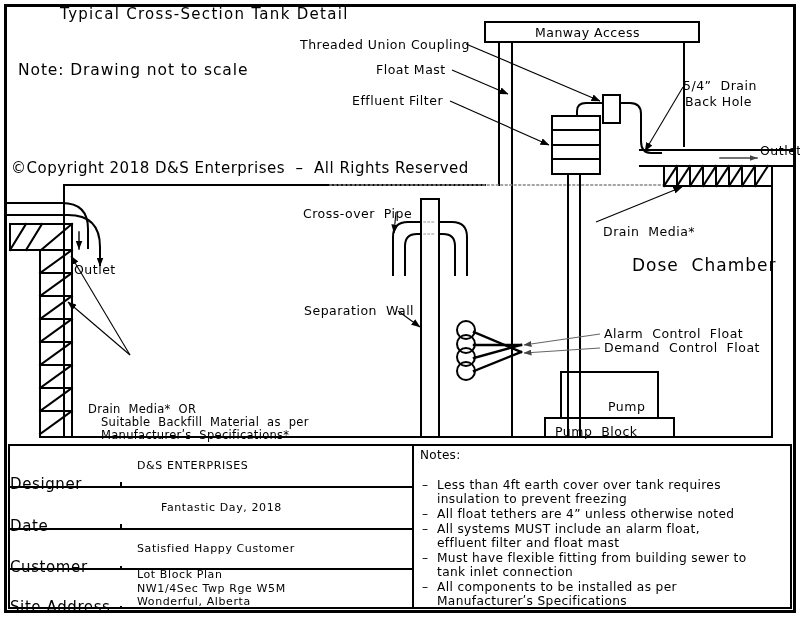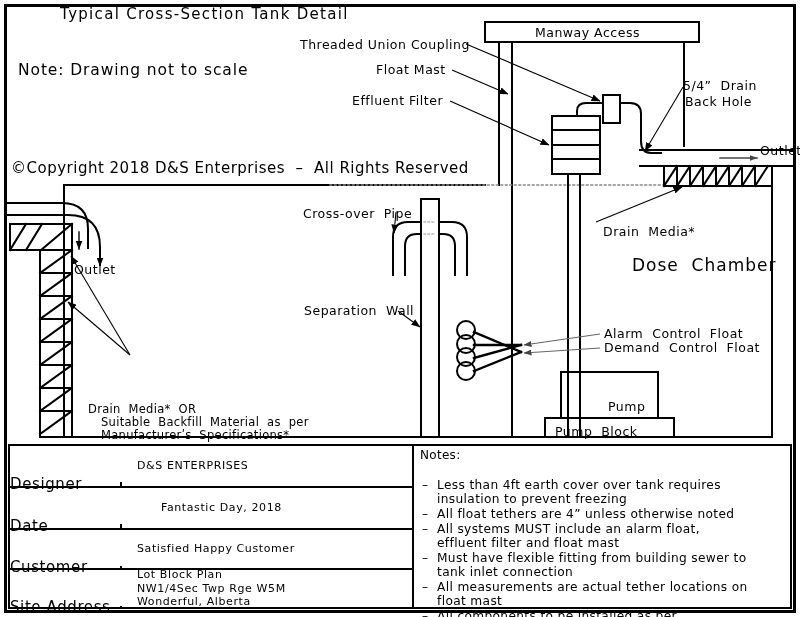--- a/index.html
+++ b/index.html
@@ -356,20 +356,18 @@
     <div id="tb-right">
       <div id="notes-title">Notes:</div>
       <ul id="notes-list">
         <li>Less  than  4ft  earth  cover  over  tank  requires
 insulation  to  prevent  freezing</li>
         <li>All  float  tethers  are  4ˮ  unless  otherwise  noted</li>
         <li>All  systems  MUST  include  an  alarm  float,
 effluent  filter  and  float  mast</li>
         <li>Must  have  flexible  fitting  from  building  sewer  to
 tank  inlet  connection</li>
-        <li>All  measurements  are  actual  tether  locations  on
-float  mast</li>
         <li>All  components  to  be  installed  as  per
 Manufacturerʹs  Specifications</li>
       </ul>
     </div>
   </div>
 </div>
 
 </body></html>

